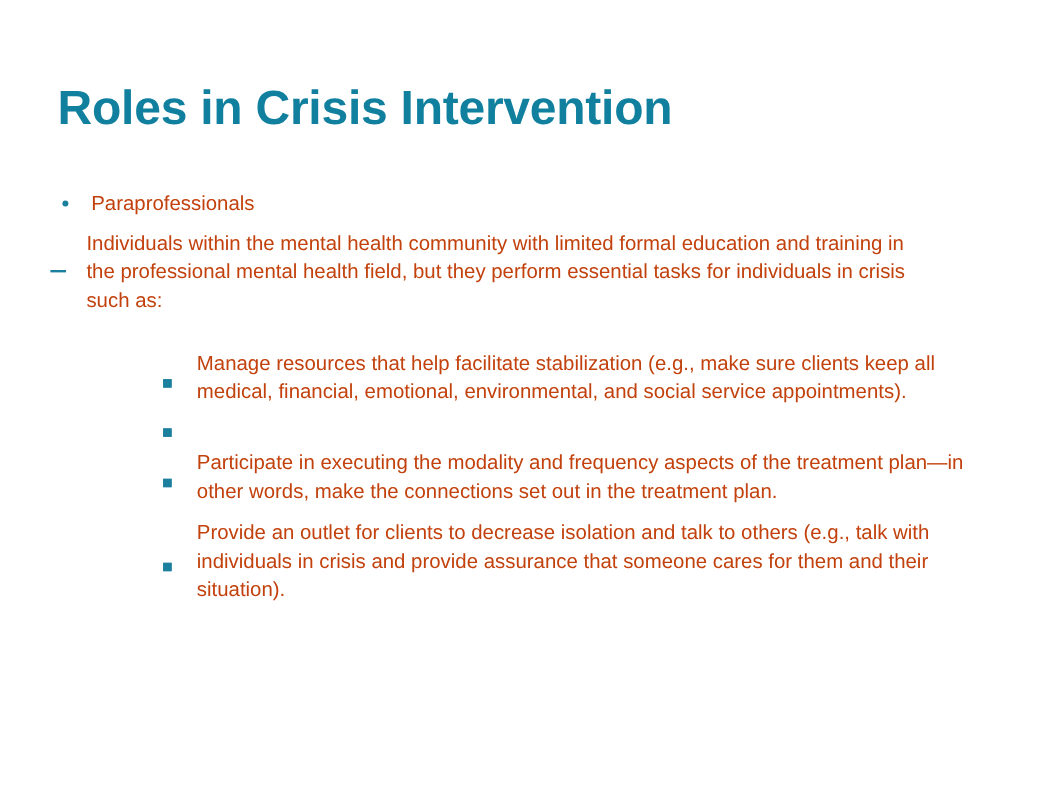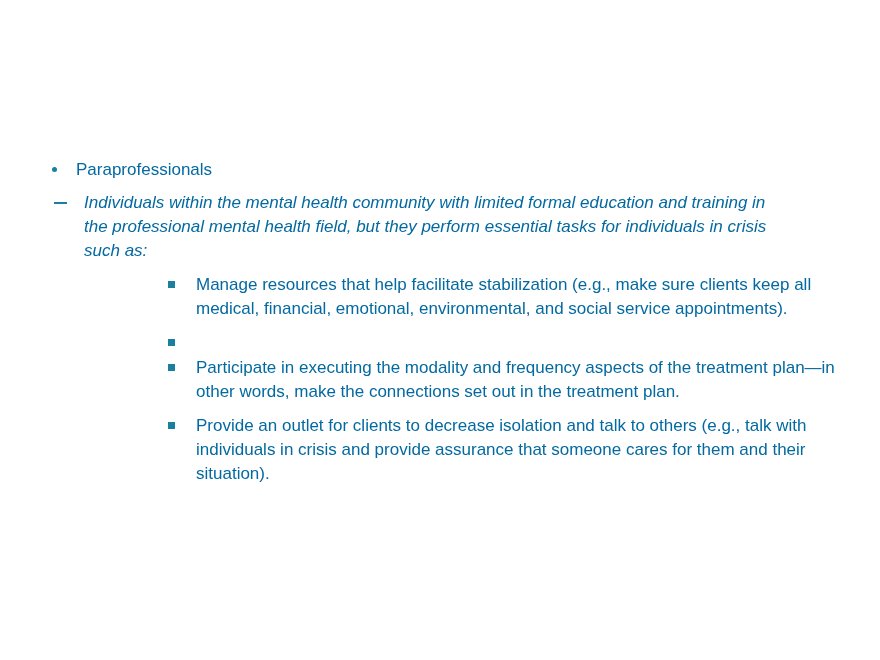--- a/index.html
+++ b/index.html
@@ -40,22 +40,22 @@
   
   .body-content {
     position: absolute;
     left: 0;
     top: 157px;
     width: 880px;
   }
 
   .bullet-row {
     display: flex;
-    align-items: flex-start;
-    color: #0369a1;
+    align-items: center;
+    color: #c2410c;
   }
 
   
   .lvl1 {
     padding-left: 48px;
     margin-bottom: 8px;
   }
   .lvl1 .marker {
     flex: 0 0 auto;
     width: 28px;
@@ -68,44 +68,42 @@
   }
   .lvl1 .btext {
     flex: 1 1 auto;
     font-size: 17px;
     line-height: 26px;
     max-width: 740px;
   }
 
   
   .lvl2 {
-    padding-left: 54px;
+    padding-left: 42px;
     margin-bottom: 8px;
-    font-style: italic;
   }
   .lvl2 .marker {
     flex: 0 0 auto;
     width: 30px;
     font-size: 17px;
     line-height: 26px;
     color: #1b7f9e;
     box-sizing: border-box;
   }
   .lvl2 .btext {
     flex: 1 1 auto;
     font-size: 17px;
     line-height: 24px;
     width: 692px;
     max-width: 692px;
   }
 
   
   .lvl3-group {
-    margin-top: 10px;
-    padding-left: 32px;
+    margin-top: 28px;
   }
   .lvl3 {
     padding-left: 136px;
     margin-bottom: 10px;
   }
   .lvl3 .marker {
     flex: 0 0 auto;
     width: 28px;
     line-height: 24px;
     box-sizing: border-box;
@@ -143,20 +141,21 @@
     background: #1b7f9e;
     vertical-align: middle;
     margin-bottom: 4px;
   }
 </style>
 </head>
 <body>
 
 <div class="slide">
 
+  <div class="slide-title">Roles in Crisis Intervention</div>
 
   <div class="body-content">
 
     <div class="bullet-row lvl1">
       <span class="marker"><span class="dot"></span></span>
       <span class="btext">Paraprofessionals</span>
     </div>
 
     <div class="bullet-row lvl2">
       <span class="marker"><span class="dash"></span></span>

